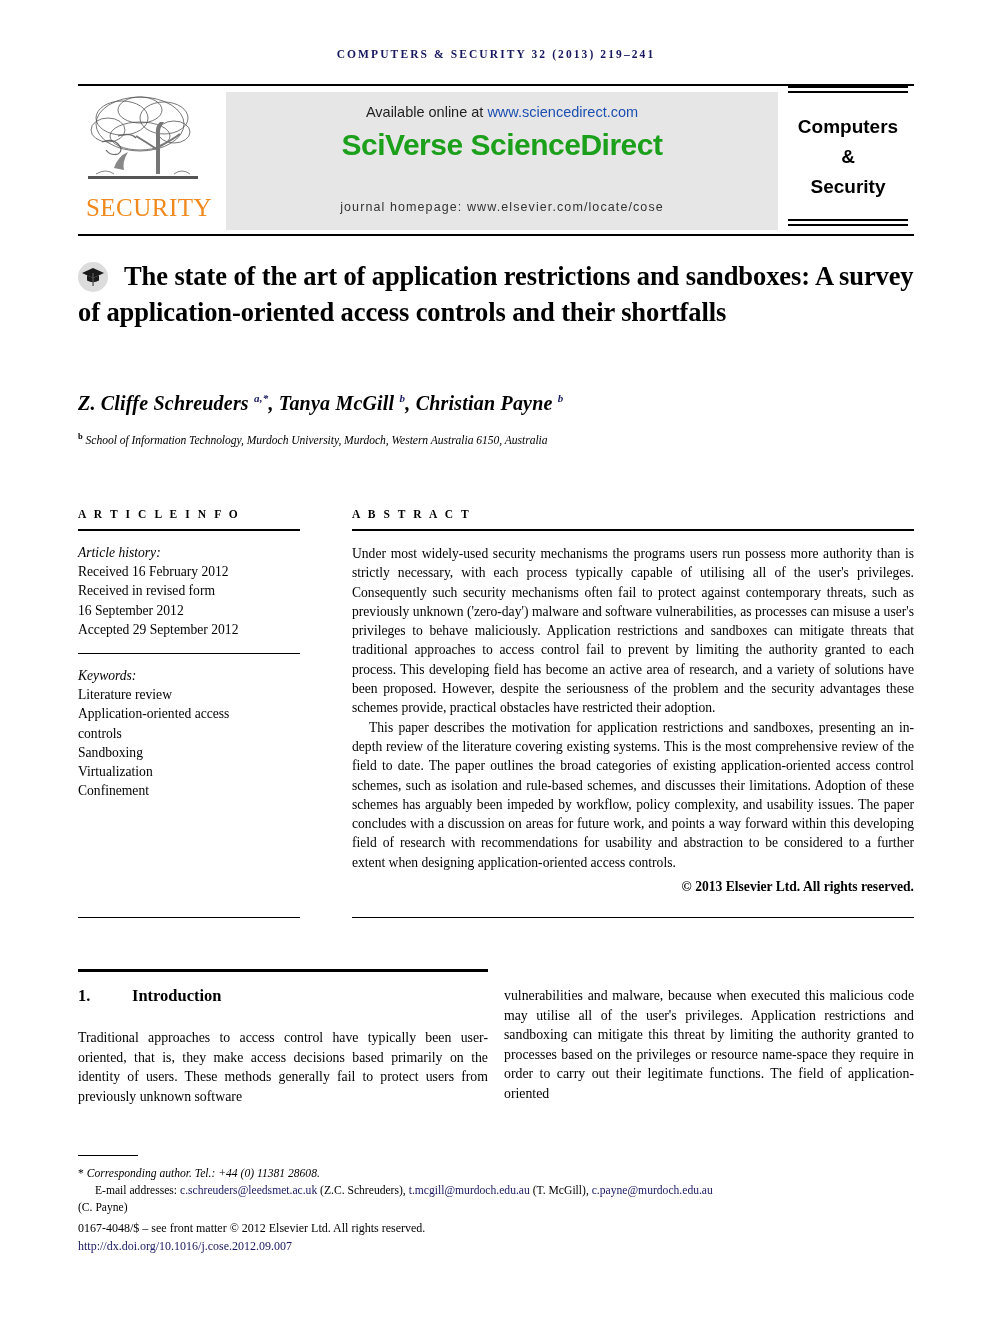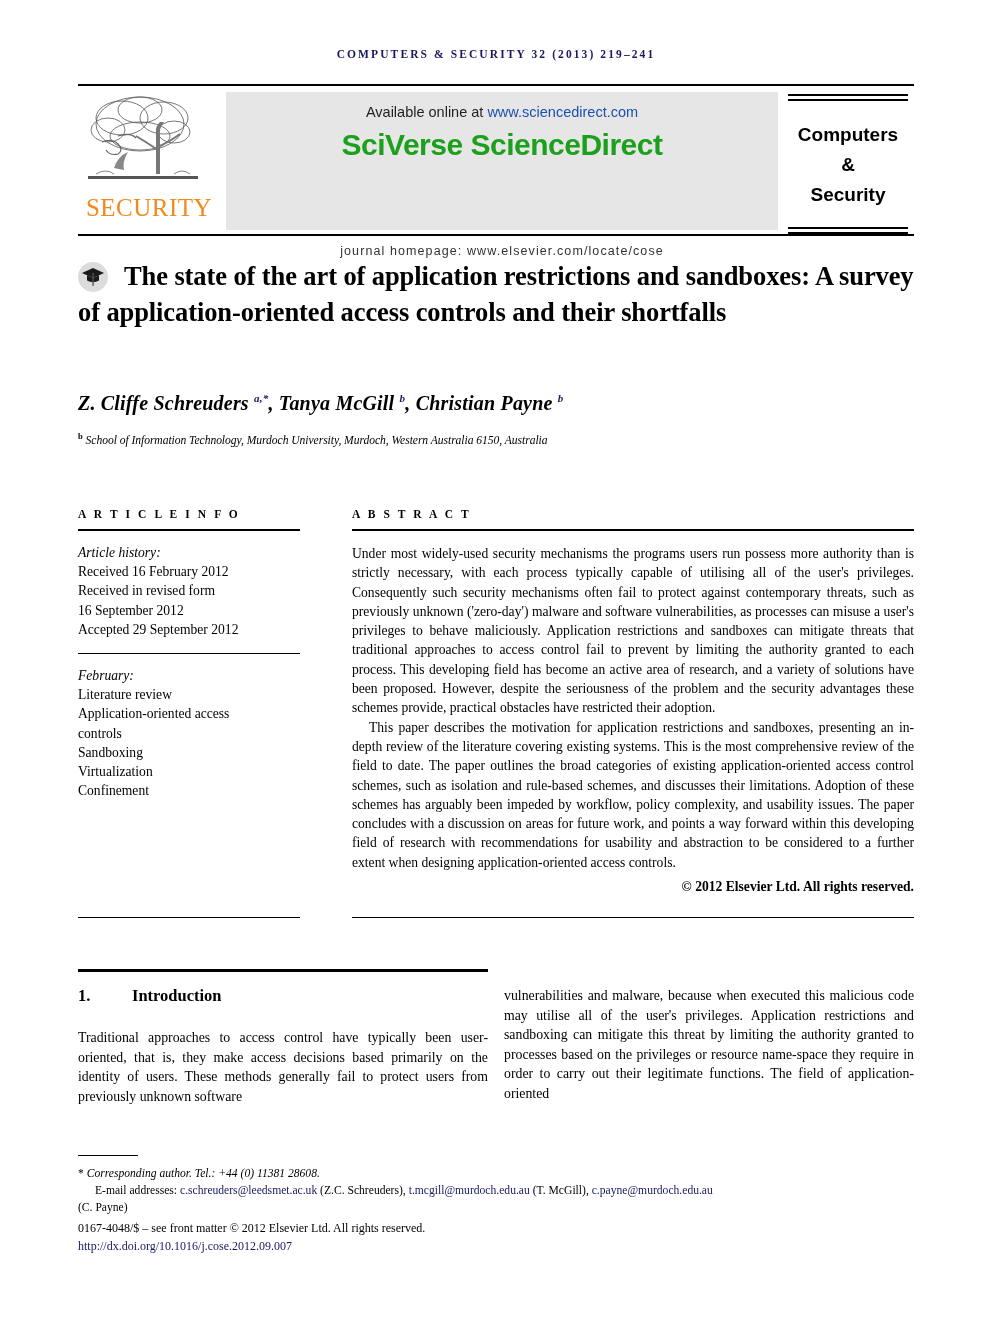--- a/index.html
+++ b/index.html
@@ -109,27 +109,26 @@
   }
   .sd-home {
     position: absolute;
     left: 0; top: 108px;
     width: 552px;
     text-align: center;
     font-family: "Liberation Sans", sans-serif;
     font-size: 12.5px;
     letter-spacing: 1.1px;
     color: #333;
-    margin-top: 44px;
   }
 
   
   .journalbox {
     position: absolute;
-    right: 0px; top: 8px;
+    right: 0px; top: 0px;
     width: 132px;
     height: 152px;
   }
   .jb-rule {
     position: absolute;
     left: 6px;
     width: 120px;
     height: 2px;
     background: #000;
   }
@@ -397,38 +396,38 @@
     <div class="hr-med"></div>
     <div class="info-body">
       <div class="lead">Article history:</div>
       <div>Received 16 February 2012</div>
       <div>Received in revised form</div>
       <div>16 September 2012</div>
       <div>Accepted 29 September 2012</div>
     </div>
     <div class="info-sep"></div>
     <div class="info-body" style="margin-top:0">
-      <div class="lead">February:</div>
+      <div class="lead">Keywords:</div>
       <div>Literature review</div>
       <div>Application-oriented access</div>
       <div>controls</div>
       <div>Sandboxing</div>
       <div>Virtualization</div>
       <div>Confinement</div>
     </div>
   </div>
 
   <div class="abscol">
     <div class="sect-head">A B S T R A C T</div>
     <div class="hr-med"></div>
     <div class="abstract-body">
       <p>Under most widely-used security mechanisms the programs users run possess more authority than is strictly necessary, with each process typically capable of utilising all of the user's privileges. Consequently such security mechanisms often fail to protect against contemporary threats, such as previously unknown ('zero-day') malware and software vulnerabilities, as processes can misuse a user's privileges to behave maliciously. Application restrictions and sandboxes can mitigate threats that traditional approaches to access control fail to prevent by limiting the authority granted to each process. This developing field has become an active area of research, and a variety of solutions have been proposed. However, despite the seriousness of the problem and the security advantages these schemes provide, practical obstacles have restricted their adoption.</p>
       <p>This paper describes the motivation for application restrictions and sandboxes, presenting an in-depth review of the literature covering existing systems. This is the most comprehensive review of the field to date. The paper outlines the broad categories of existing application-oriented access control schemes, such as isolation and rule-based schemes, and discusses their limitations. Adoption of these schemes has arguably been impeded by workflow, policy complexity, and usability issues. The paper concludes with a discussion on areas for future work, and points a way forward within this developing field of research with recommendations for usability and abstraction to be considered to a further extent when designing application-oriented access controls.</p>
     </div>
-    <div class="copyright">© 2012 Elsevier Ltd. All rights reserved.</div>
+    <div class="copyright">© 2013 Elsevier Ltd. All rights reserved.</div>
   </div>
 
   <div class="absrule-left"></div>
   <div class="absrule-right"></div>
 
   <div class="body-rule"></div>
 
   <div class="bodycol-left">
     <div class="sec-title"><span class="sec-num">1.</span><span>Introduction</span></div>
     <div class="body-text">

